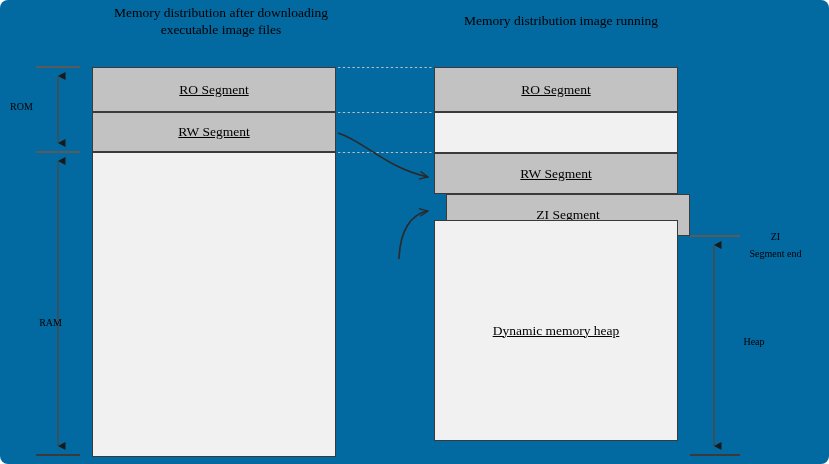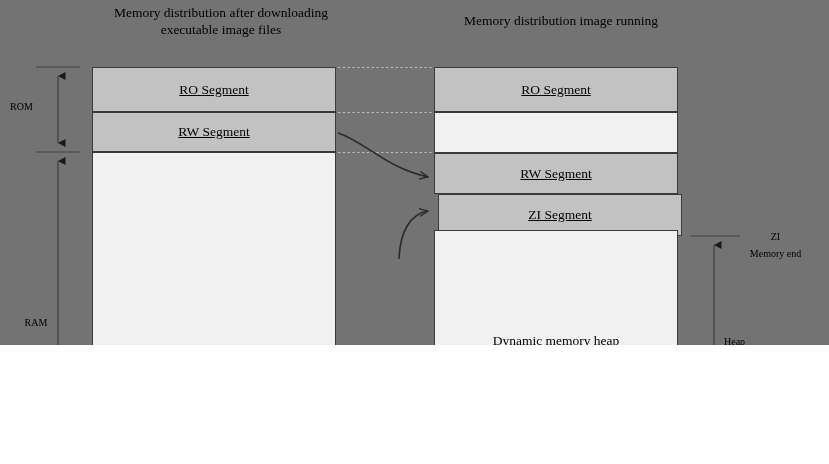--- a/index.html
+++ b/index.html
@@ -8,23 +8,24 @@
     padding: 0;
     background: #ffffff;
   }
   body {
     font-family: "Liberation Serif", "DejaVu Serif", serif;
     color: #000000;
   }
   #canvas {
     position: relative;
     width: 829px;
-    height: 345px;
-    background: #737373;
+    height: 464px;
+    background: #0369a1;
     overflow: hidden;
+    border-radius: 8px;
   }
   .svg-layer {
     position: absolute;
     left: 0;
     top: 0;
     width: 829px;
     height: 464px;
     pointer-events: none;
   }
   .title {
@@ -59,23 +60,23 @@
 
   .bracket-label {
     position: absolute;
     font-size: 10px;
     line-height: 17px;
     color: #000;
     text-align: center;
     white-space: pre-line;
   }
   #label-rom  { left: 2px;   top: 98px;  width: 52px; text-align: left; padding-left: 8px; }
-  #label-ram  { left: 2px;   top: 314px; width: 52px; text-align: center; padding-left: 8px; }
+  #label-ram  { left: 2px;   top: 314px; width: 52px; text-align: right; padding-left: 8px; }
   #label-zi   { left: 724px; top: 228px; width: 103px; }
-  #label-heap { left: 724px; top: 333px; width: 60px; text-align: left; }
+  #label-heap { left: 724px; top: 333px; width: 60px; text-align: center; }
 </style>
 </head>
 <body>
 
 <div id="canvas">
 
   <div class="title" id="title-left">Memory distribution after downloading executable image files</div>
 
   <div class="title" id="title-right">Memory distribution image running</div>
 
@@ -101,25 +102,25 @@
     </div>
 
     <div class="seg empty" style="left:0; top:45px; width:244px; height:41px;">
       <span></span>
     </div>
 
     <div class="seg filled" style="left:0; top:86px; width:244px; height:41px;">
       <span>RW Segment</span>
     </div>
 
-    <div class="seg filled" style="left:4px; top:127px; width:244px; height:42px;justify-content:center;">
+    <div class="seg filled" style="left:12px; top:127px; width:244px; height:42px;justify-content:center;">
       <span>ZI Segment</span>
     </div>
 
-    <div class="seg heaparea" style="left:0; top:163px; width:244px; height:221px;">
+    <div class="seg heaparea" style="left:0; top:153px; width:244px; height:221px;">
       <span>Dynamic memory heap</span>
     </div>
   </div>
 
   <svg class="svg-layer" viewBox="0 0 829 464">
     <defs>
       <marker id="ah-down" markerWidth="9" markerHeight="9" refX="4.5" refY="8" orient="auto" markerUnits="userSpaceOnUse">
         <path d="M0.6,0.5 L4.5,8 L8.4,0.5 Z" fill="#1a1a1a"></path>
       </marker>
       <marker id="ah-up" markerWidth="9" markerHeight="9" refX="4.5" refY="8" orient="auto" markerUnits="userSpaceOnUse">
@@ -156,17 +157,17 @@
     <path d="M 338,133 C 364,141 386,168 428,177" fill="none" stroke="#2a2a2a" stroke-width="1.6" marker-end="url(#ah-curve)"></path>
 
     <path d="M 399,259 C 400,232 410,214 428,211" fill="none" stroke="#2a2a2a" stroke-width="1.6" marker-end="url(#ah-curve)"></path>
   </svg>
 
   <div class="bracket-label" id="label-rom">ROM</div>
 
   <div class="bracket-label" id="label-ram">RAM</div>
 
   <div class="bracket-label" id="label-zi">ZI
-Memory end</div>
+Segment end</div>
 
   <div class="bracket-label" id="label-heap">Heap</div>
 
 </div>
 
 </body></html>

